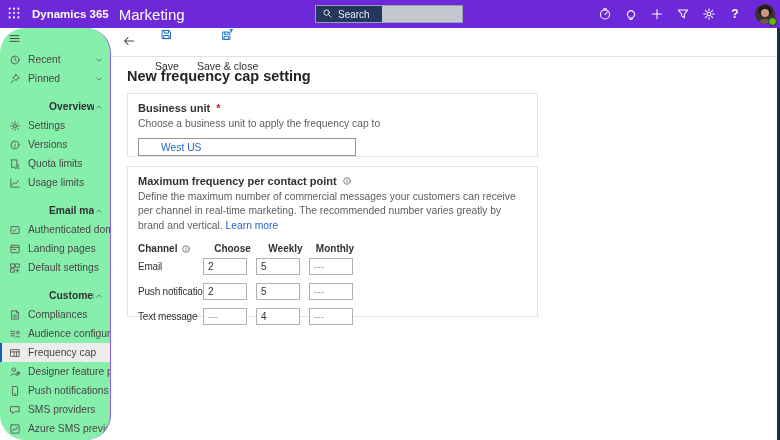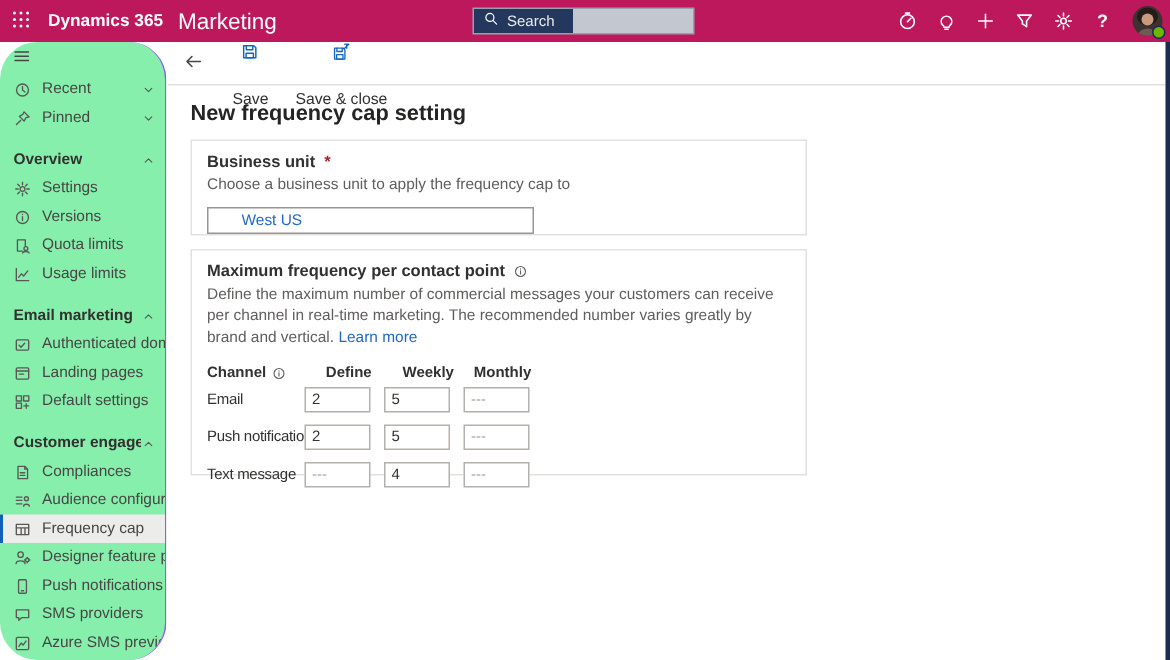--- a/index.html
+++ b/index.html
@@ -5,21 +5,21 @@
   * { margin:0; padding:0; box-sizing:border-box; }
   html,body { width:780px; height:440px; }
   body {
     font-family:"Liberation Sans", sans-serif;
     background:#ffffff; color:#323130; position:relative; overflow:hidden;
     font-size:10.5px;
   }
   
   .topbar {
     position:absolute; top:0; left:0; right:0; height:28px;
-    background:#be185d; display:flex; align-items:center; color:#fff; z-index:5;
+    background:#6d28d9; display:flex; align-items:center; color:#fff; z-index:5;
   }
   .waffle { width:28px; height:28px; display:flex; align-items:center; justify-content:center; cursor:pointer; }
   .app-name { font-size:11.5px; font-weight:bold; margin-left:4px; white-space:nowrap; }
   .app-area { font-size:15px; margin-left:10px; white-space:nowrap; }
   .search {
     position:absolute; left:315px; top:5px; width:148px; height:18px;
     border:1px solid #98a0ae; display:flex; overflow:hidden; cursor:text;
   }
   .search-left { width:66px; background:#24385d; display:flex; align-items:center; gap:5px; padding-left:6px; }
   .search-ph { font-size:10px; color:#e8eaee; }
@@ -45,21 +45,21 @@
   .side-item {
     height:19px; display:flex; align-items:center; gap:7px;
     padding-left:7px; border-left:2.5px solid transparent;
     cursor:pointer; color:#484644;
   }
   .side-item .icn { width:12px; height:12px; flex:0 0 12px; display:flex; align-items:center; color:#5a5856; }
   .side-item .lbl { font-size:10.3px; white-space:nowrap; overflow:hidden; }
   .side-item.selected { background:#ececeb; border-left-color:#1160b7; }
   .side-section {
     height:19px; display:flex; align-items:center; justify-content:space-between;
-    padding:0 6px 0 9px; margin-top:9px; cursor:pointer;
+    padding:0 6px 0 9px; margin-top:9px; cursor:pointer;margin-left:40px;
   }
   .side-section .lbl { font-size:10.3px; font-weight:bold; color:#323130; white-space:nowrap; overflow:hidden; }
   .chev { color:#5a5856; display:flex; align-items:center; }
   .side-item .chev { margin-left:auto; margin-right:6px; }
   
   .main { position:absolute; top:28px; left:112px; right:3px; bottom:0; background:#fff; }
   .cmdbar {
     height:29px; border-bottom:1px solid #e1dfdd;
     display:flex; align-items:center; padding-left:10px;
   }
@@ -420,21 +420,21 @@
     <div class="freq-head" id="freq-head">
         <div class="channelcell">
           <span>Channel</span>
           <span class="info">
             <svg viewBox="0 0 16 16" width="10" height="10" fill="none" stroke="currentColor" stroke-width="1.2" stroke-linecap="round" stroke-linejoin="round">
               <circle cx="8" cy="8" r="5.3"></circle>
               <path d="M8 7.3v3.4M8 5.2v.2"></path>
             </svg>
           </span>
         </div>
-        <div class="colcell">Define</div>
+        <div class="colcell">Choose</div>
         <div class="colcell">Weekly</div>
         <div class="colcell">Monthly</div>
       </div>
     <div id="freq-rows">
         <div class="freq-row">
           <div class="rlabel">Email</div>
           <div><input type="text" class="cell-input" value="2" style=""></div>
           <div><input type="text" class="cell-input" value="5" style=""></div>
           <div><input type="text" class="cell-input" placeholder="---" style=""></div>
         </div>

